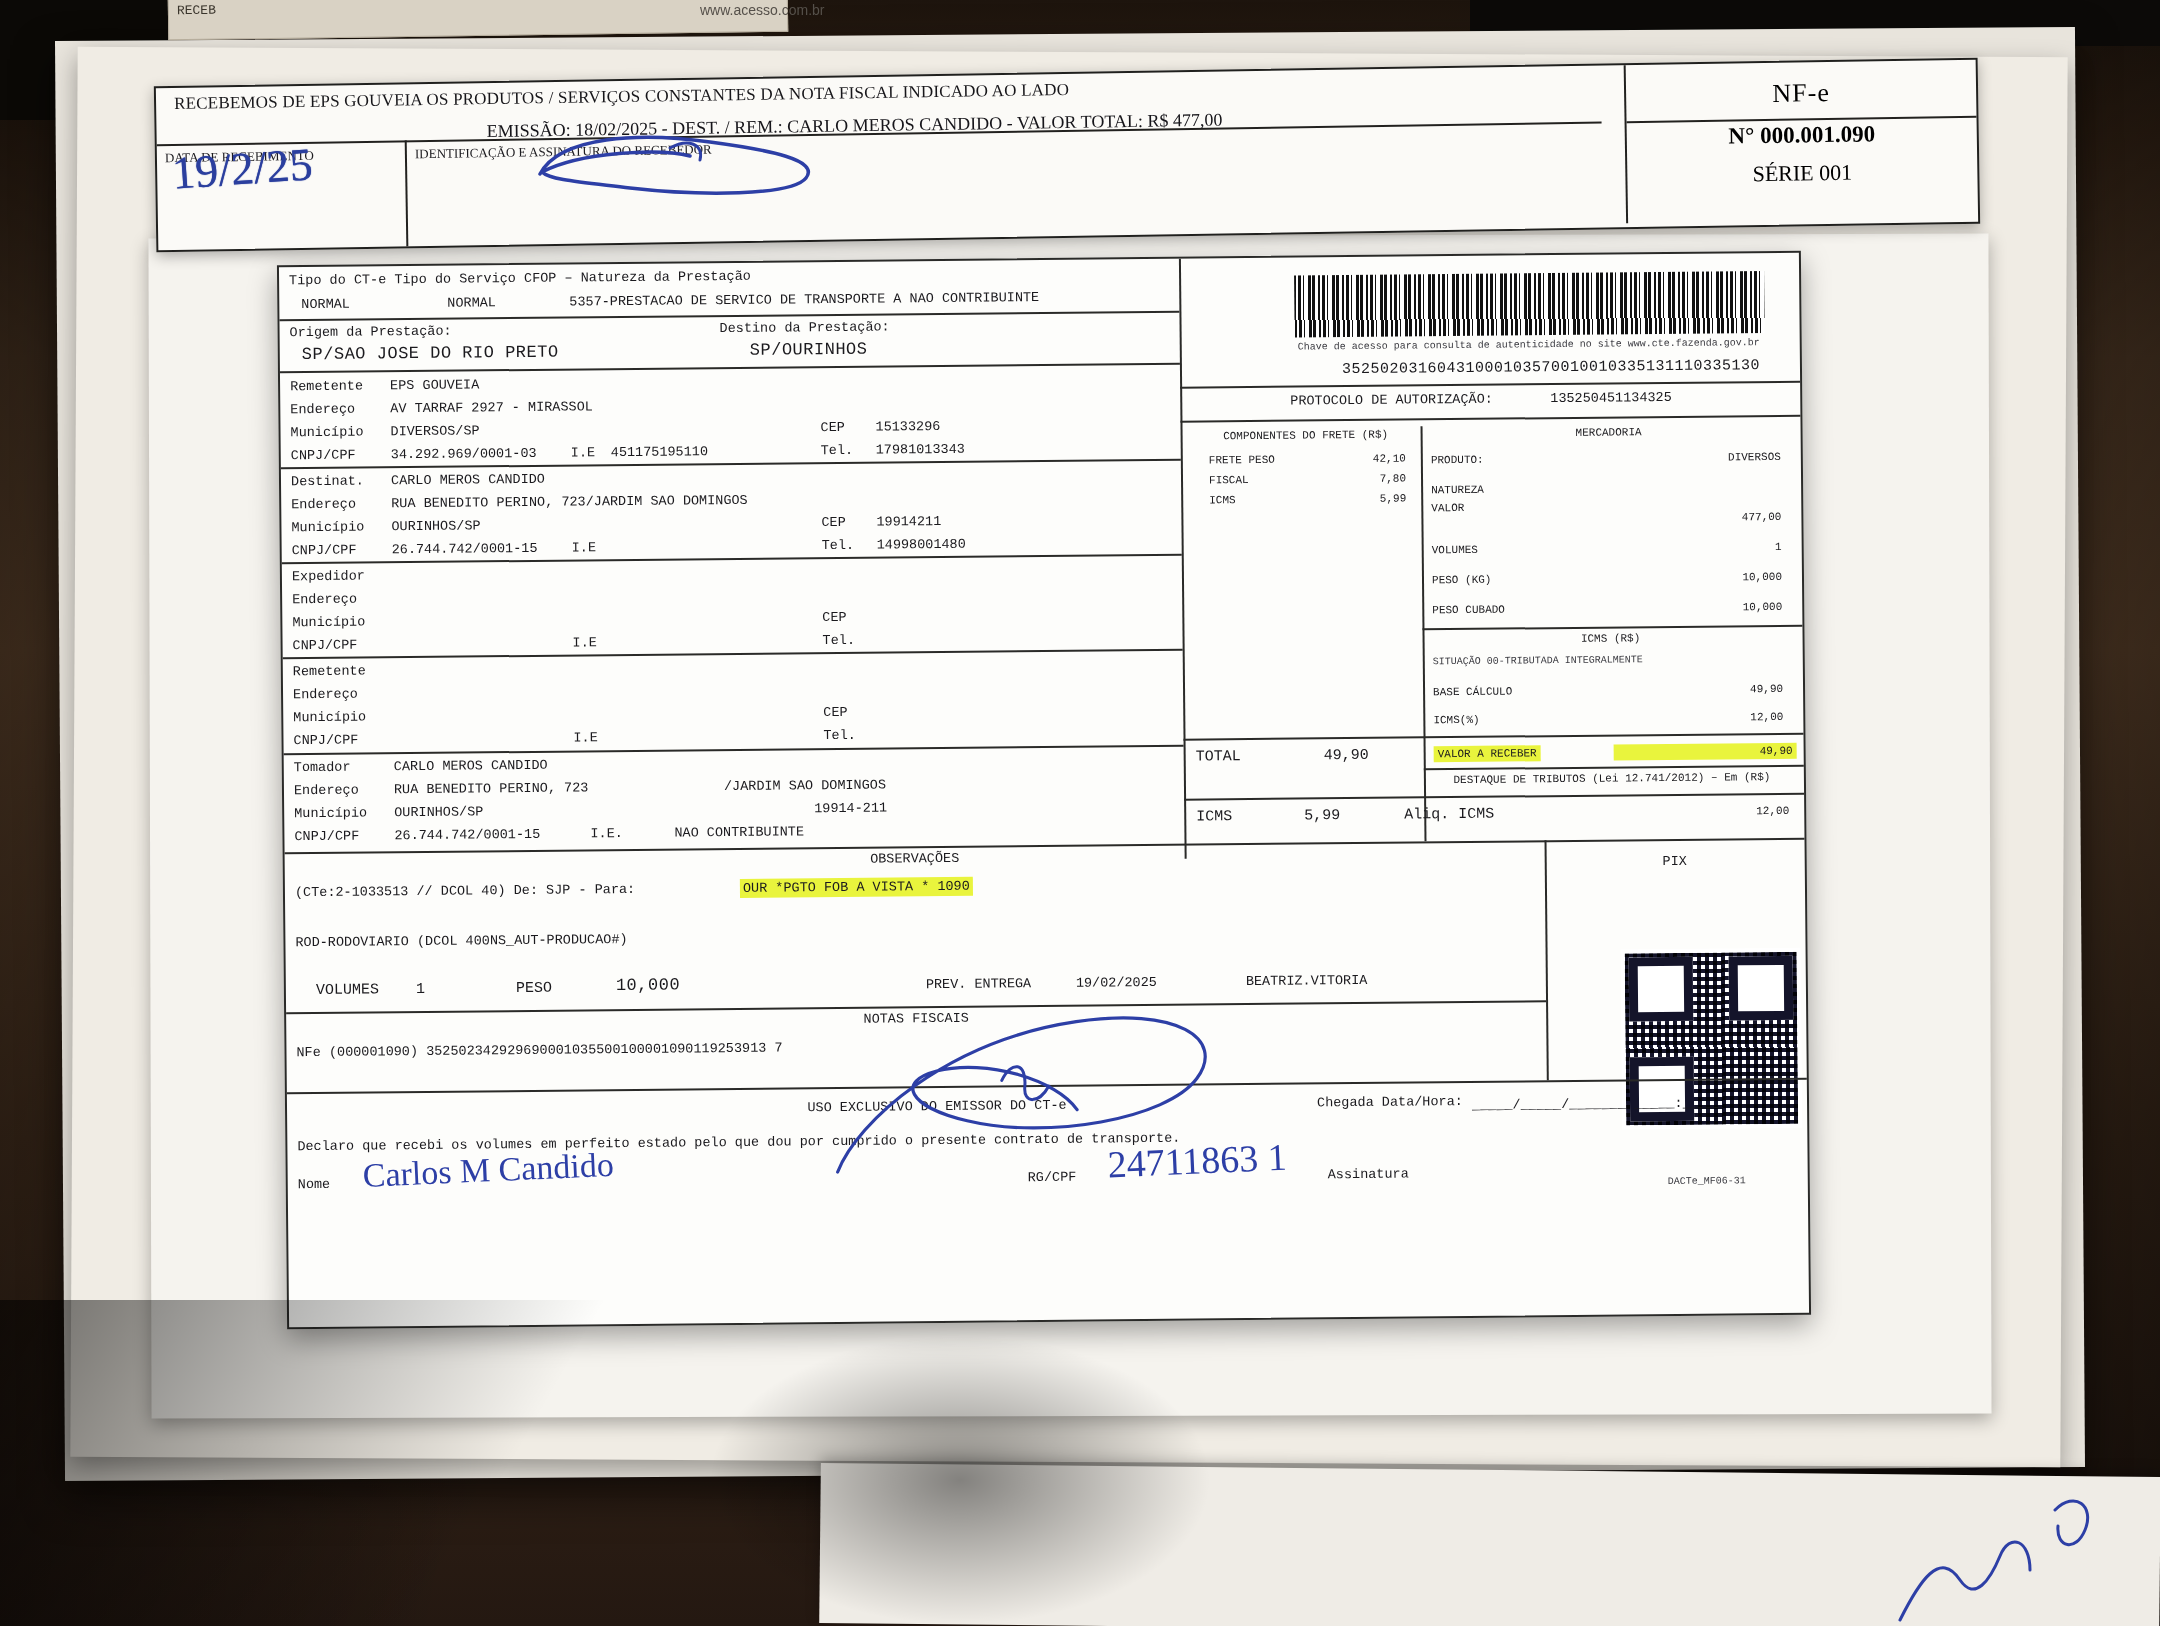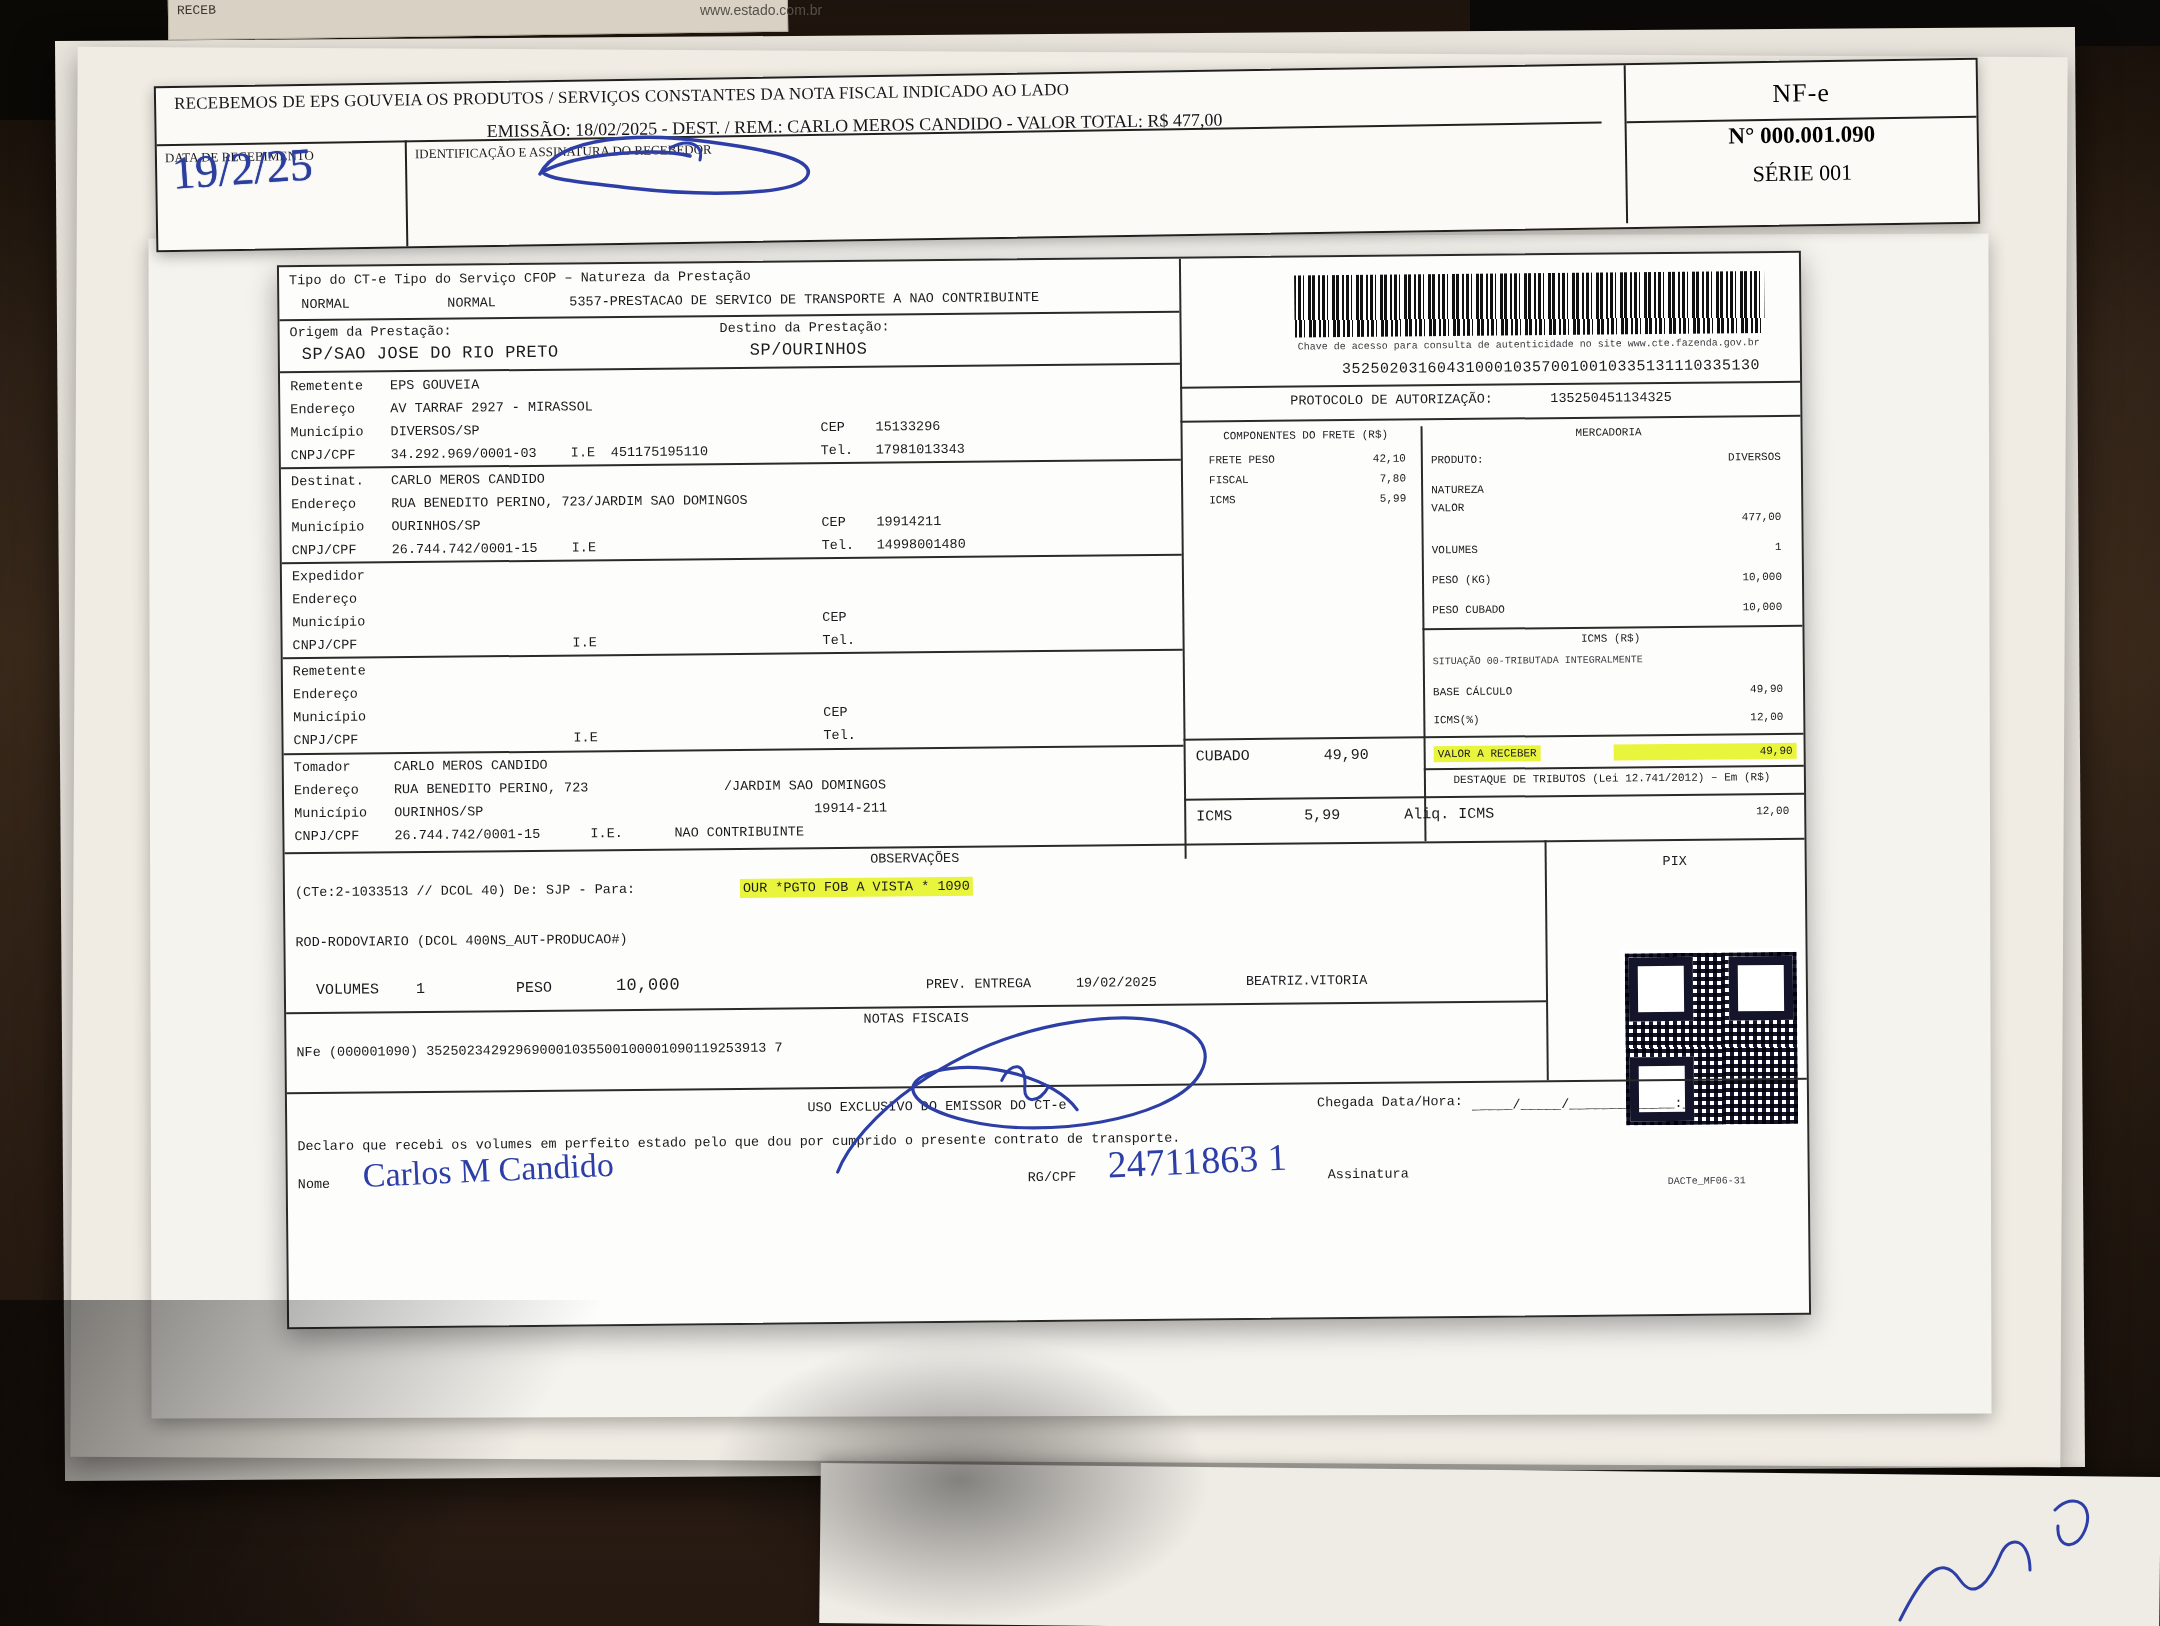--- a/index.html
+++ b/index.html
@@ -173,21 +173,21 @@
   <div class="stack"></div>
   <div class="stack2"></div>
   <div class="stack3"></div>
   <div class="bottom-sheet"></div>
 
   <div class="tan-strip"></div>
   <div class="slip-top2"></div>
   <div class="slip-top">
     <span>RECEB</span>
   </div>
-  <div class="slip-url">www.estado.com.br</div>
+  <div class="slip-url">www.acesso.com.br</div>
 
   <div class="canhoto">
     <div class="ln1">RECEBEMOS DE EPS GOUVEIA OS PRODUTOS / SERVIÇOS CONSTANTES DA NOTA FISCAL INDICADO AO LADO</div>
     <div class="ln2">EMISSÃO: 18/02/2025  -  DEST. / REM.: CARLO MEROS CANDIDO   -  VALOR TOTAL: R$ 477,00</div>
     <div class="hsep"></div>
     <div class="vsep" style="left:248px"></div>
     <div class="lbl-sm" style="left:8px;top:62px">DATA DE RECEBIMENTO</div>
     <div class="lbl-sm" style="left:258px;top:62px">IDENTIFICAÇÃO E ASSINATURA DO RECEBEDOR</div>
 
     <div class="nfe-box">
@@ -327,21 +327,21 @@
 
     <div class="hline" style="left:1140px;top:372px;width:380px"></div>
     <div class="cell tiny" style="left:1148px;top:378px;width:360px;text-align:center">ICMS (R$)</div>
     <div class="cell tiny2" style="left:1150px;top:400px">SITUAÇÃO 00-TRIBUTADA INTEGRALMENTE</div>
     <div class="cell tiny" style="left:1150px;top:430px">BASE CÁLCULO</div>
     <div class="cell tiny right" style="left:1180px;top:430px;width:320px">49,90</div>
     <div class="cell tiny" style="left:1150px;top:458px">ICMS(%)</div>
     <div class="cell tiny right" style="left:1180px;top:458px;width:320px">12,00</div>
 
     <div class="hline" style="left:900px;top:480px;width:620px"></div>
-    <div class="cell mid" style="left:912px;top:490px">CUBADO</div>
+    <div class="cell mid" style="left:912px;top:490px">TOTAL</div>
     <div class="cell mid" style="left:1040px;top:490px">49,90</div>
     <div class="cell tiny hl" style="left:1150px;top:490px;padding:2px 4px">VALOR A RECEBER</div>
     <div class="cell tiny hl right" style="left:1330px;top:490px;width:175px;padding:2px 4px">49,90</div>
 
     <div class="hline" style="left:1140px;top:512px;width:380px"></div>
     <div class="cell tiny" style="left:1148px;top:518px;width:360px;text-align:center">DESTAQUE DE TRIBUTOS (Lei 12.741/2012) – Em (R$)</div>
     <div class="hline" style="left:900px;top:540px;width:620px"></div>
     <div class="cell mid" style="left:912px;top:550px">ICMS</div>
     <div class="cell mid" style="left:1020px;top:550px">5,99</div>
     <div class="cell mid" style="left:1120px;top:550px">Aliq. ICMS</div>

